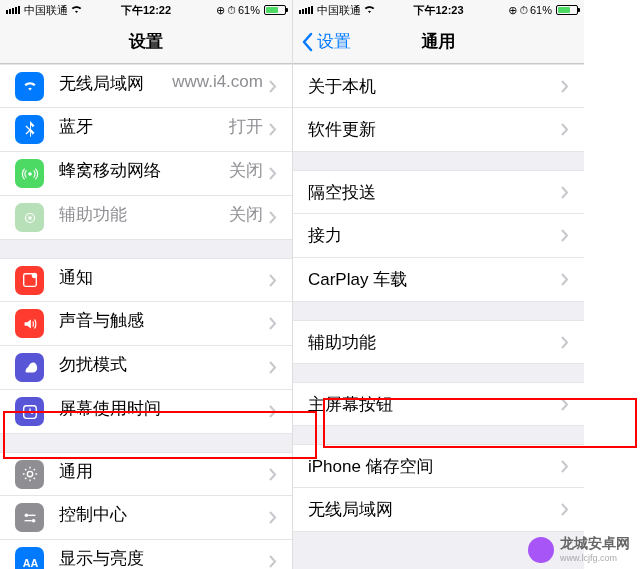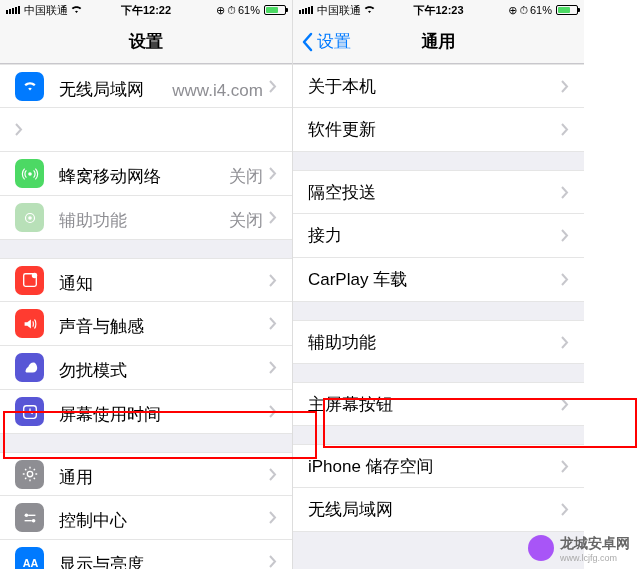--- a/index.html
+++ b/index.html
@@ -19,31 +19,31 @@
 .navbar{height:44px;background:#f7f7f7;border-bottom:.5px solid #c8c7cc;display:flex;align-items:center;justify-content:center;position:relative}
 .nav-title{font-size:17px;font-weight:600;color:#000}
 .nav-back{position:absolute;left:8px;display:flex;align-items:center;color:#007aff;font-size:17px}
 .nav-back svg{width:12px;height:20px;margin-right:4px}
 .list{flex:1;overflow:hidden}
 .group{margin-bottom:18px}
 .group:first-child{margin-top:0}
 .group.tight{}
 .cell{height:44px;background:#fff;display:flex;align-items:center;padding:0 15px;position:relative;border-bottom:.5px solid #e5e5e5}
 .group .cell:first-child{border-top:.5px solid #e5e5e5}
-.cell-inner{display:flex;align-items:flex-end;flex:1;min-width:0}
+.cell-inner{display:flex;align-items:flex-start;flex:1;min-width:0}
 .icon{width:29px;height:29px;border-radius:7px;margin-right:15px;display:flex;align-items:center;justify-content:center;flex-shrink:0}
 .icon svg{width:18px;height:18px;fill:#fff}
 .label{font-size:17px;color:#000;flex:1;white-space:nowrap}
 .value{font-size:17px;color:#8e8e93;margin-right:6px}
 .chev{width:8px;height:13px;flex-shrink:0}
 .chev path{stroke:#c7c7cc;stroke-width:2;fill:none}
 .highlight{position:absolute;border:2.5px solid #ff0000;pointer-events:none;z-index:5}
 .hl1{left:3px;top:411px;width:314px;height:48px}
 .hl2{left:323px;top:398px;width:314px;height:50px}
-.watermark{position:absolute;right:10px;bottom:6px;display:flex;align-items:flex-start;gap:6px;z-index:10;font-size:14px;color:#666}
+.watermark{position:absolute;right:10px;bottom:6px;display:flex;align-items:flex-end;gap:6px;z-index:10;font-size:14px;color:#666}
 .wm-logo{width:26px;height:26px;background:#a855f7;border-radius:50%}
 .phone+.phone{border-left:1px solid #ddd}
 </style>
 </head>
 <body>
 
 <div class="phones">
 
   <div class="phone">
     <div class="statusbar">
@@ -85,20 +85,29 @@
                 </svg>
               </div>
               <div class="label">无线局域网</div>
               <div class="value">www.i4.com</div>
             </div>
             <svg class="chev" viewBox="0 0 8 13">
               <path d="M1 1l5 5.5L1 12"></path>
             </svg>
           </div>
           <div class="cell">
+            <div class="cell-inner">
+              <div class="icon" style="background:#007aff">
+                <svg viewBox="0 0 20 20">
+                  <path d="M10 2v7L6 5 5 6l4 4-4 4 1 1 4-4v7l5-5-4-4 4-4-5-5zm1 2.5L13 7l-2 2V4.5zm0 8L13 15l-2 2v-4.5z" fill="#fff"></path>
+                </svg>
+              </div>
+              <div class="label">蓝牙</div>
+              <div class="value">打开</div>
+            </div>
             <svg class="chev" viewBox="0 0 8 13">
               <path d="M1 1l5 5.5L1 12"></path>
             </svg>
           </div>
           <div class="cell">
             <div class="cell-inner">
               <div class="icon" style="background:#4cd964">
                 <svg viewBox="0 0 20 20">
                   <circle cx="10" cy="10" r="2" fill="#fff"></circle>
                   <path d="M6 6c-2.2 2.2-2.2 5.8 0 8M14 6c2.2 2.2 2.2 5.8 0 8M4 4c-3.3 3.3-3.3 8.7 0 12M16 4c3.3 3.3 3.3 8.7 0 12" stroke="#fff" stroke-width="1.3" fill="none"></path>

